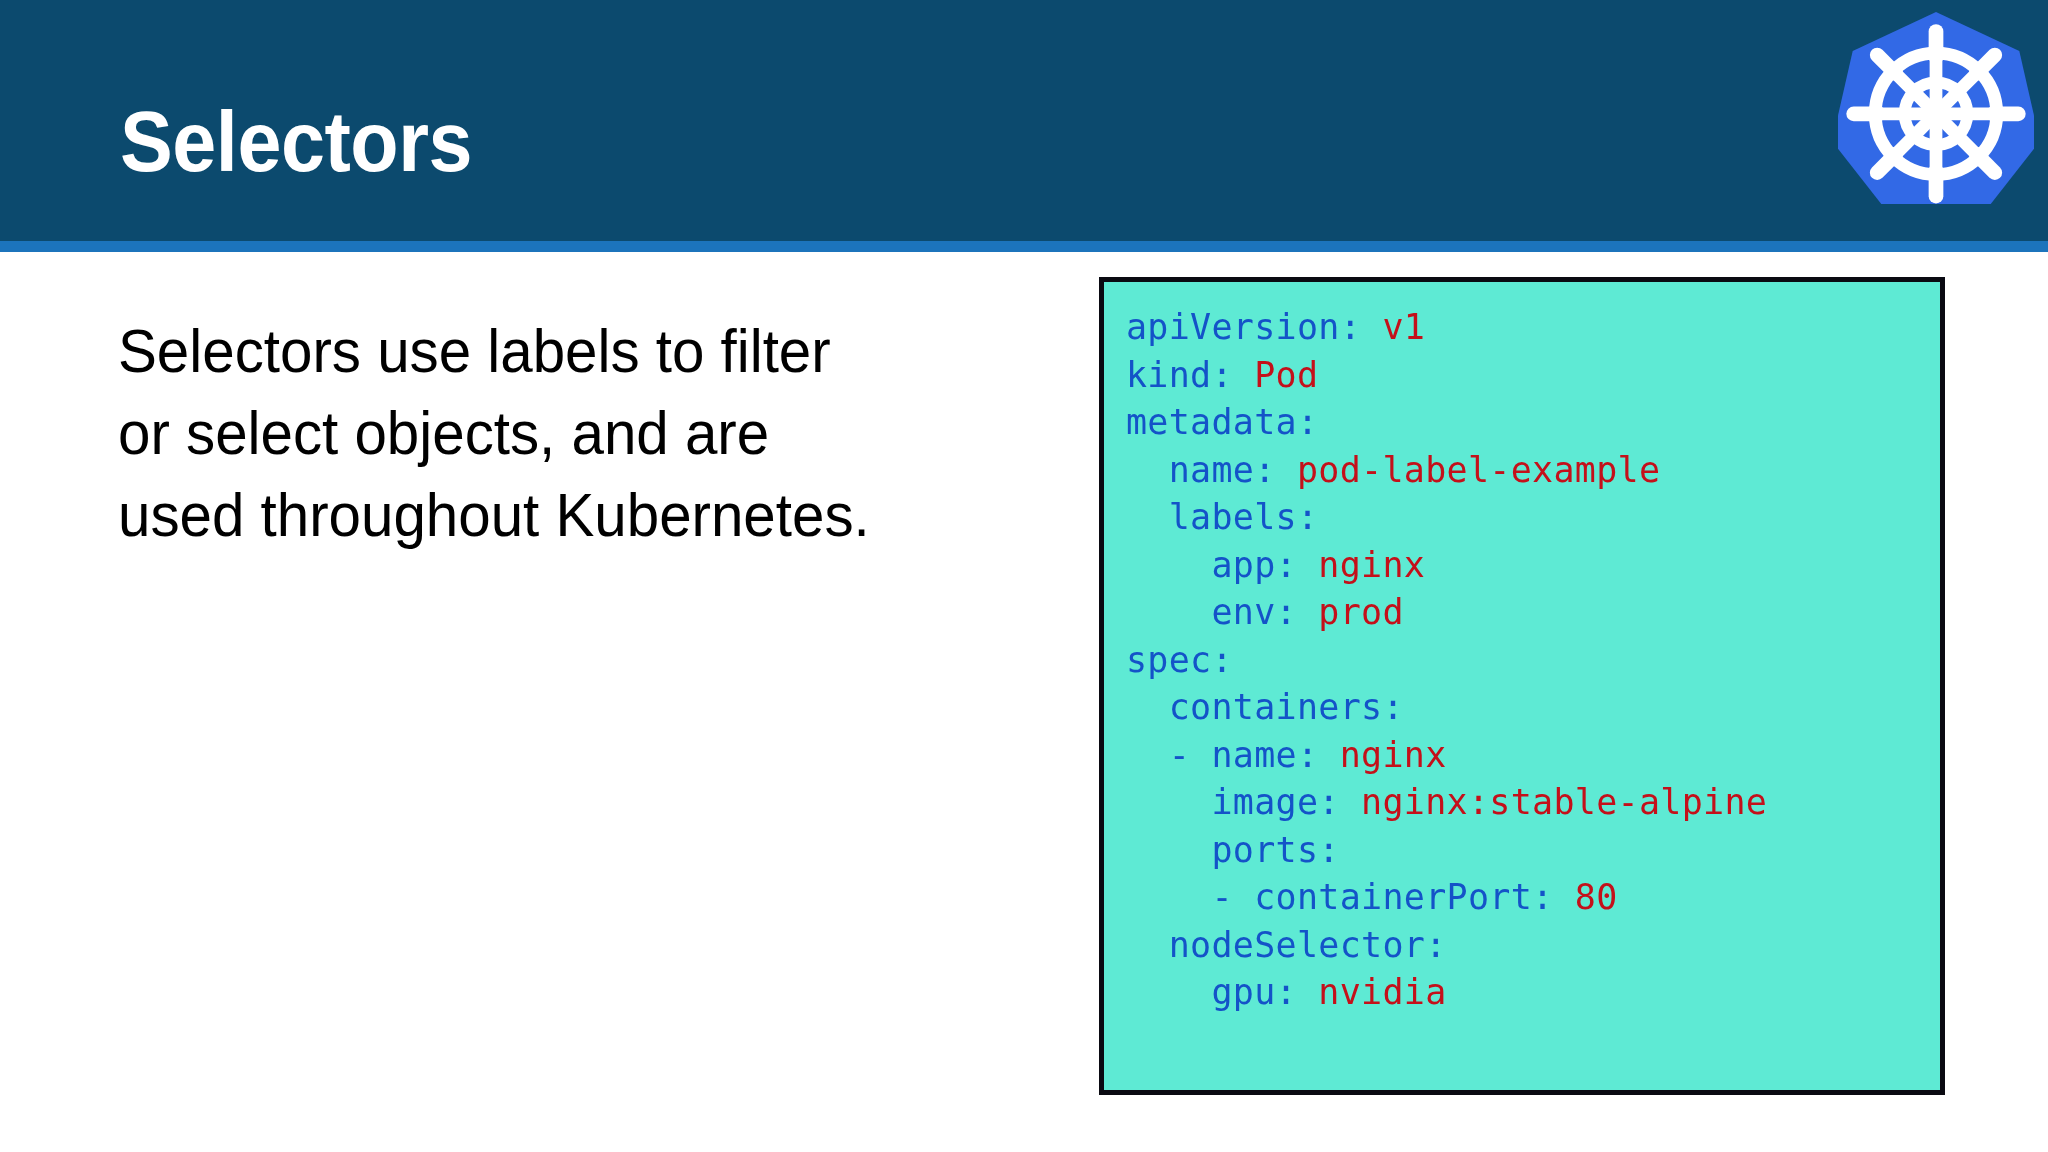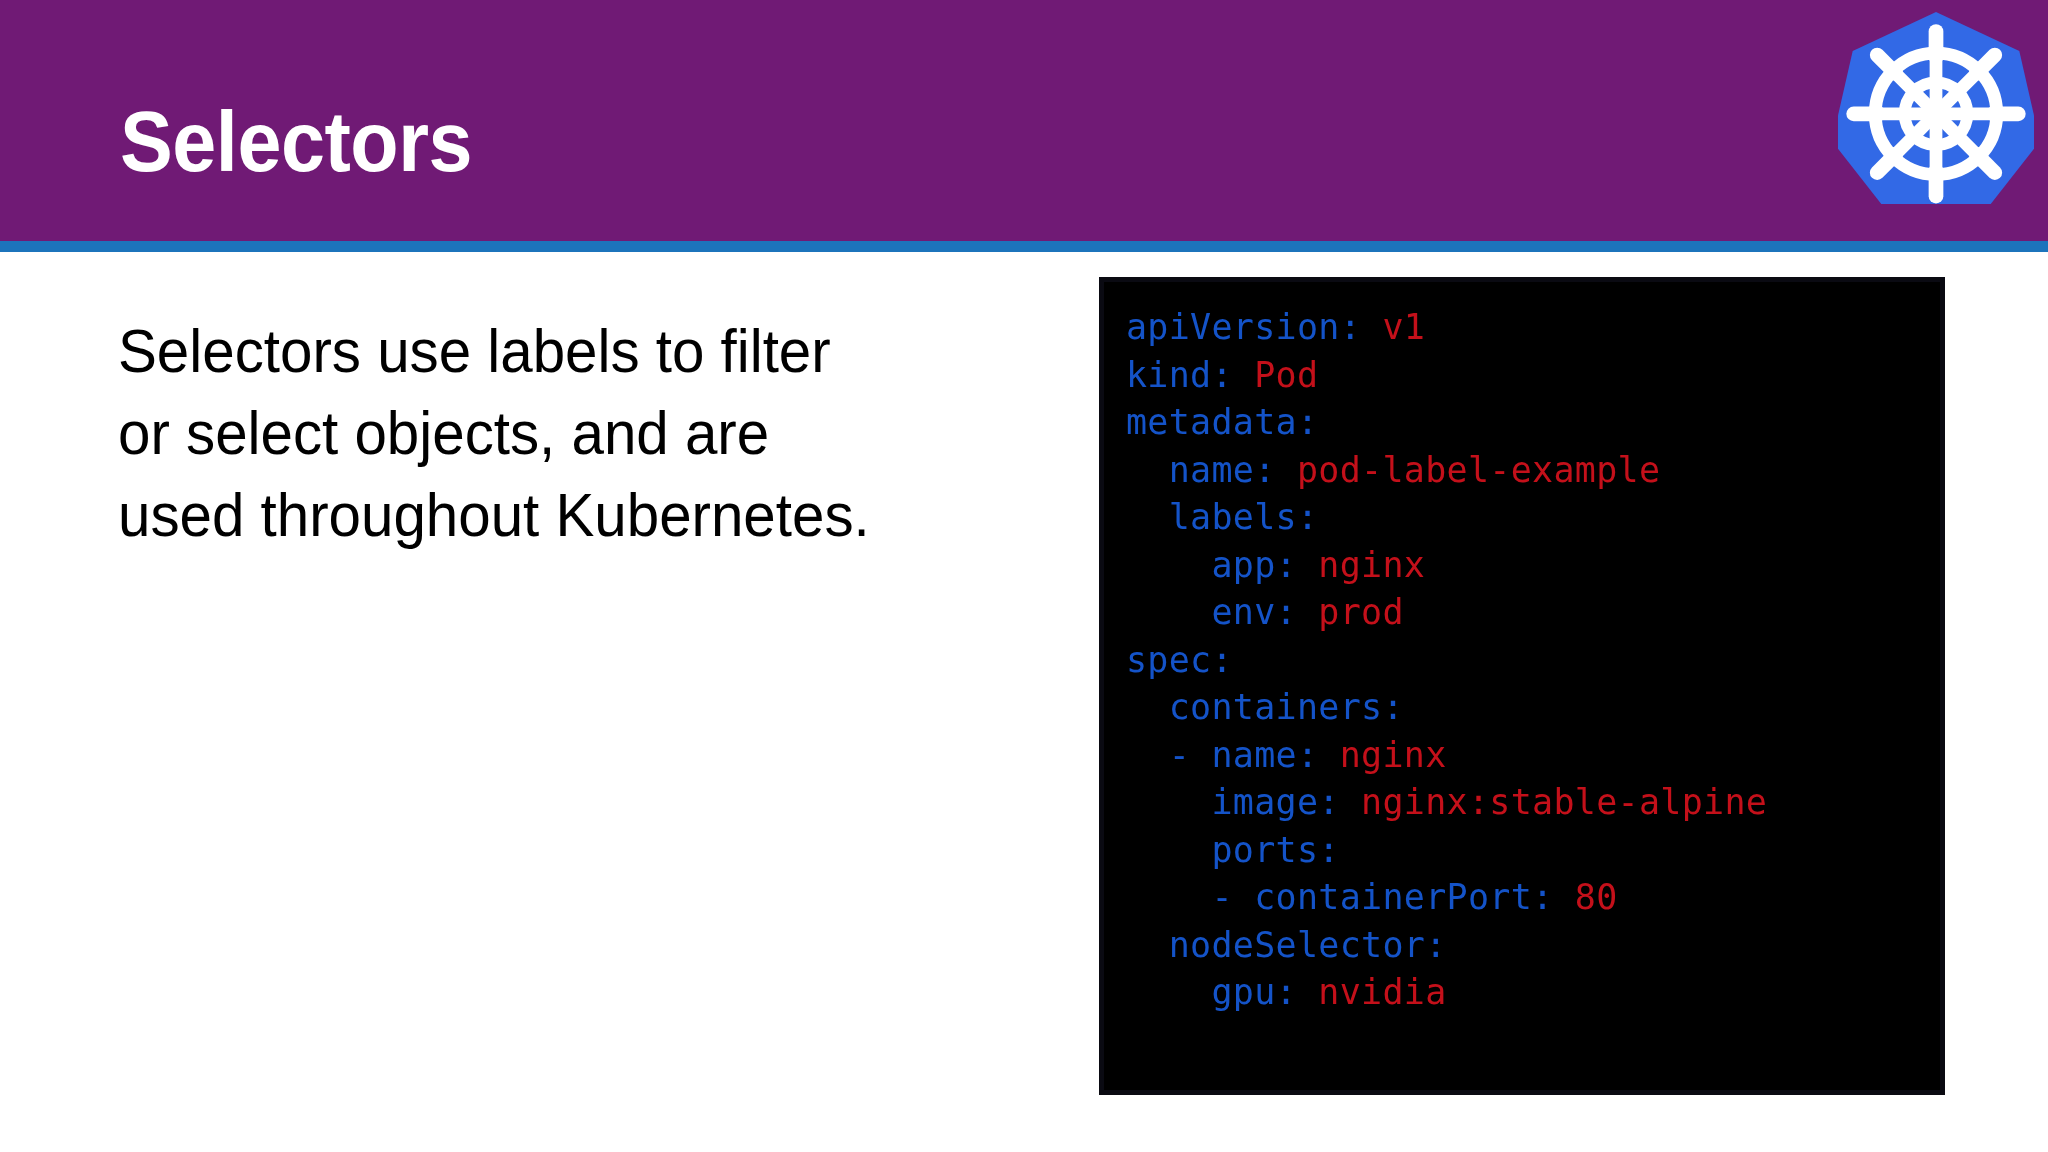--- a/index.html
+++ b/index.html
@@ -15,21 +15,21 @@
     font-family: "Liberation Sans", "DejaVu Sans", sans-serif;
   }
 
   
   .slide-header {
     position: absolute;
     left: 0;
     top: 0;
     width: 2048px;
     height: 241px;
-    background: #701a75;
+    background: #0c4a6e;
     overflow: visible;
   }
   .slide-header-stripe {
     position: absolute;
     left: 0;
     top: 241px;
     width: 2048px;
     height: 11px;
     background: #1C74BC;
   }
@@ -79,21 +79,21 @@
   }
   .body-text .tline { display: block; white-space: nowrap; }
 
   
   .code-card {
     position: absolute;
     left: 1099px;
     top: 277px;
     width: 846px;
     height: 818px;
-    background: #000000;
+    background: #5eead4;
     border: 5px solid #0A0A12;
     box-sizing: border-box;
   }
   .code-block {
     position: absolute;
     left: 22px;
     top: 22px;
     margin: 0;
     font-family: "DejaVu Sans Mono", "Liberation Mono", monospace;
     font-size: 35px;

